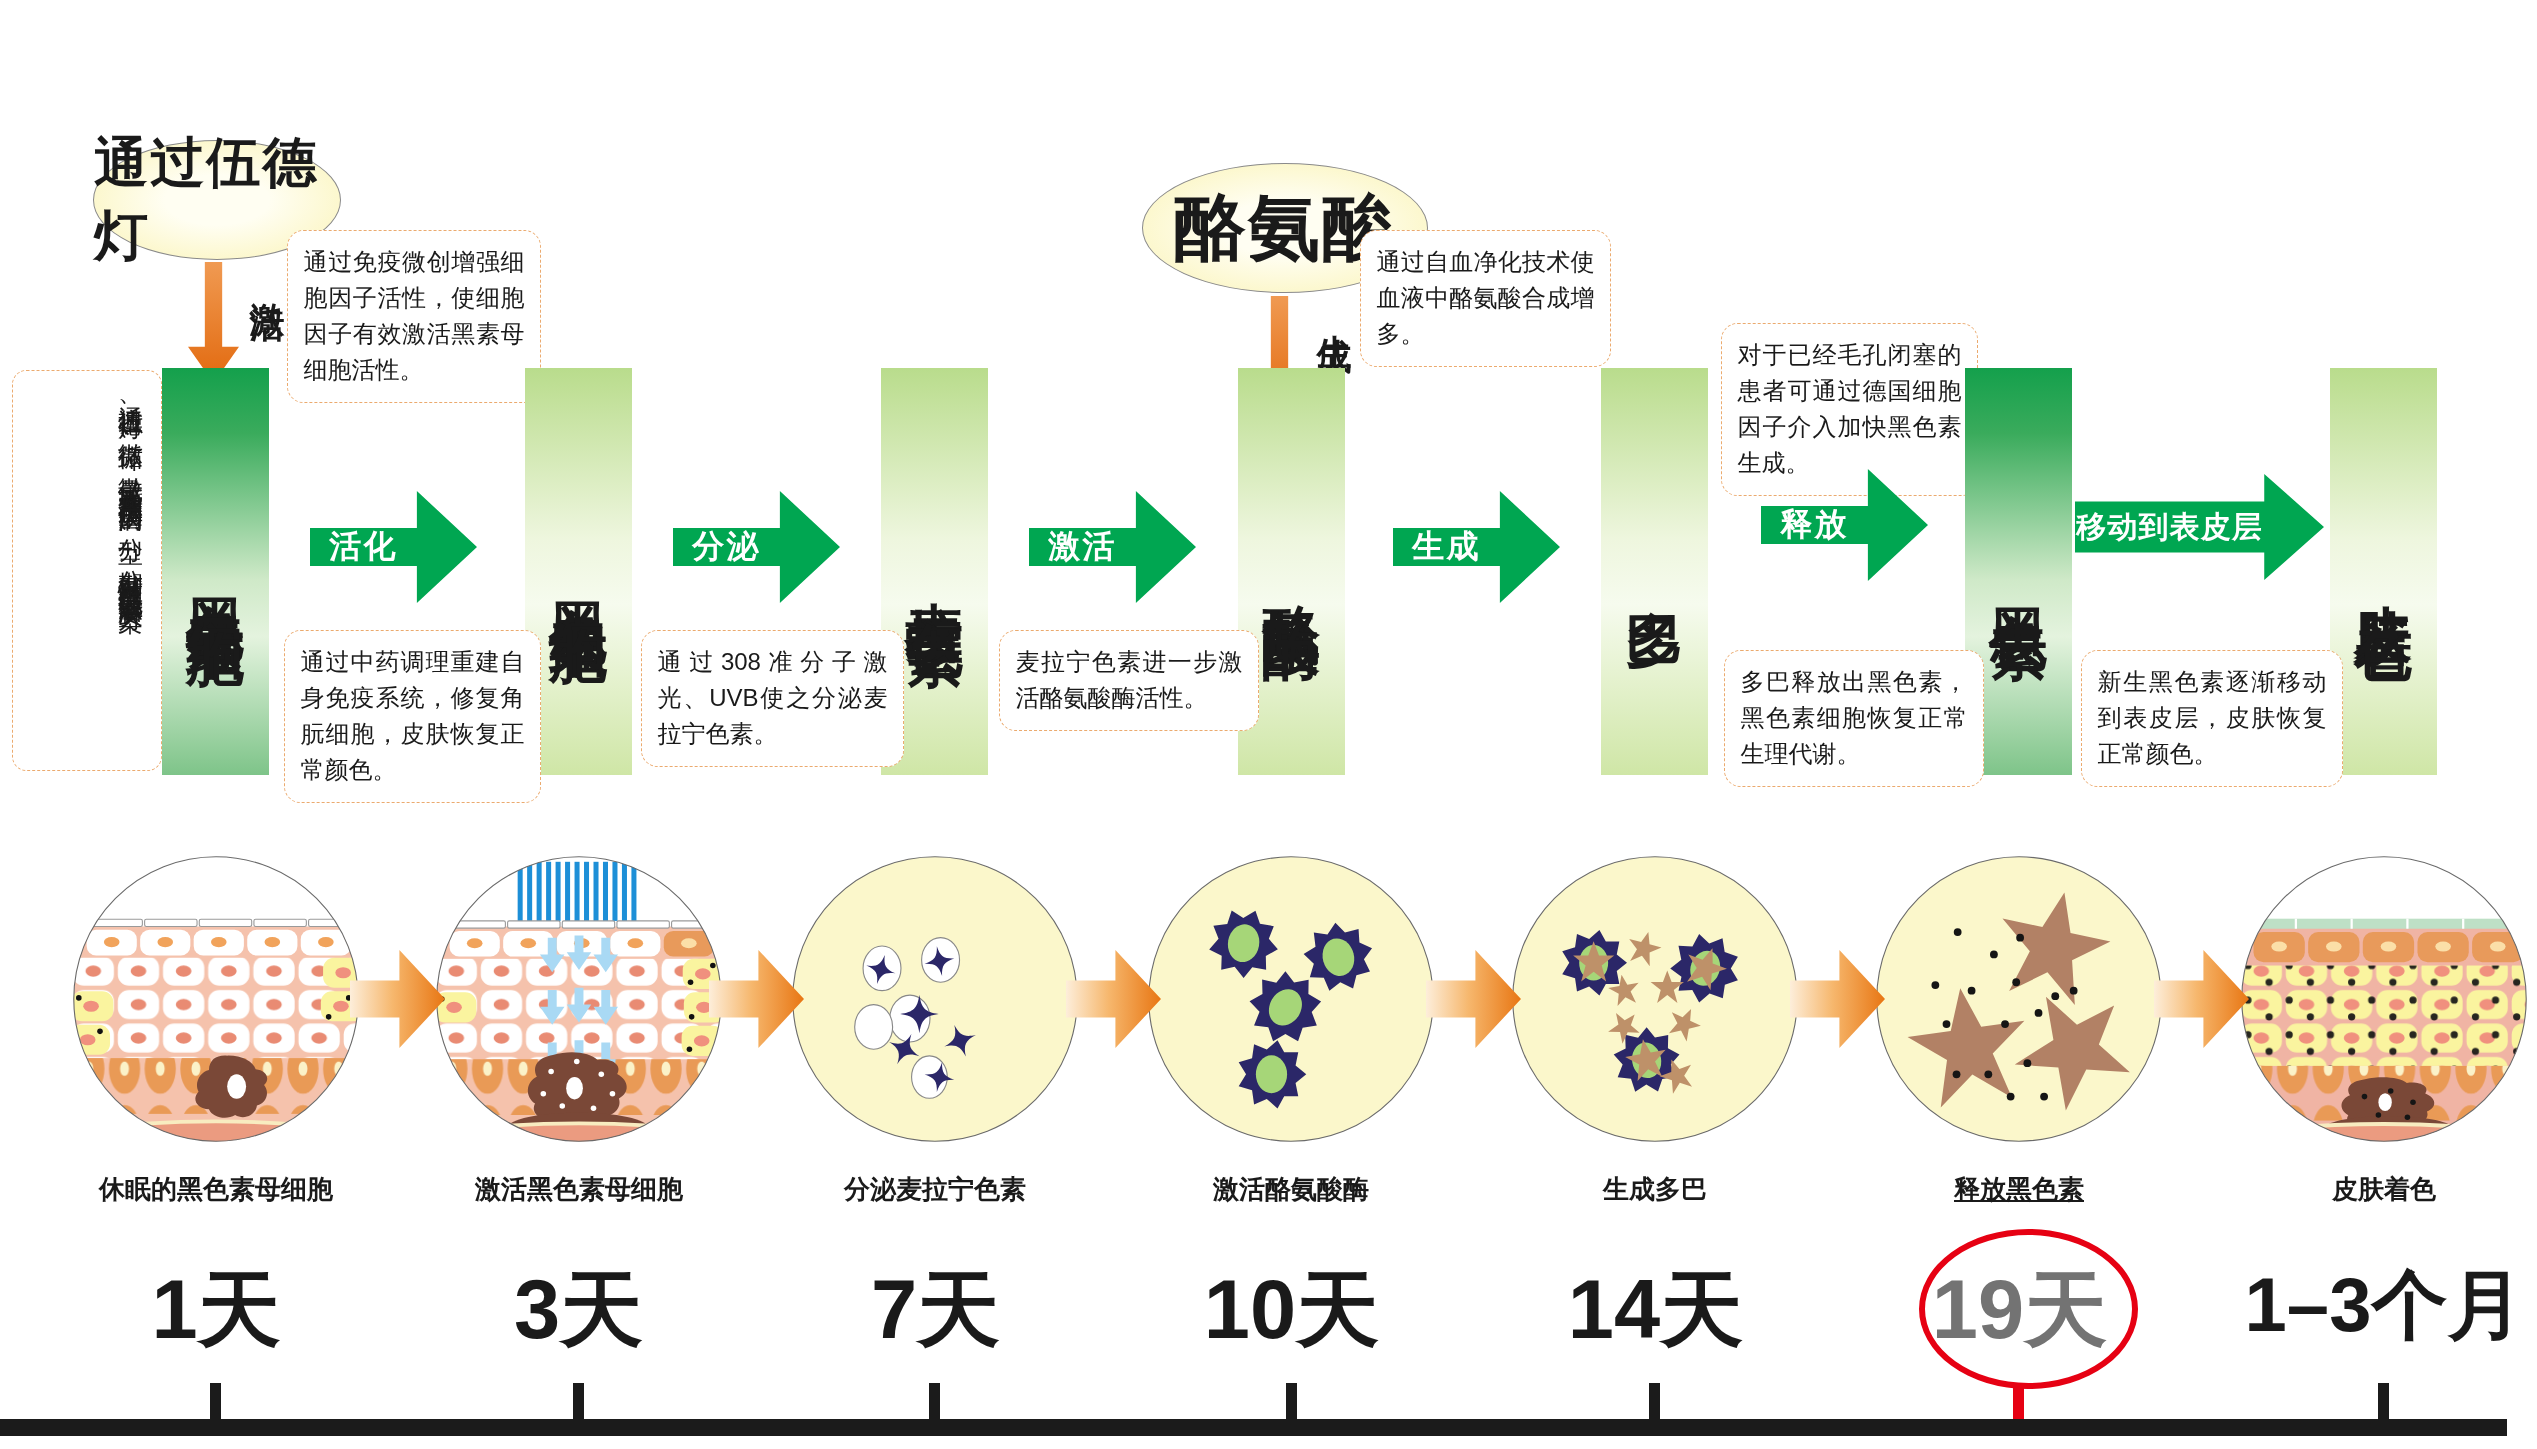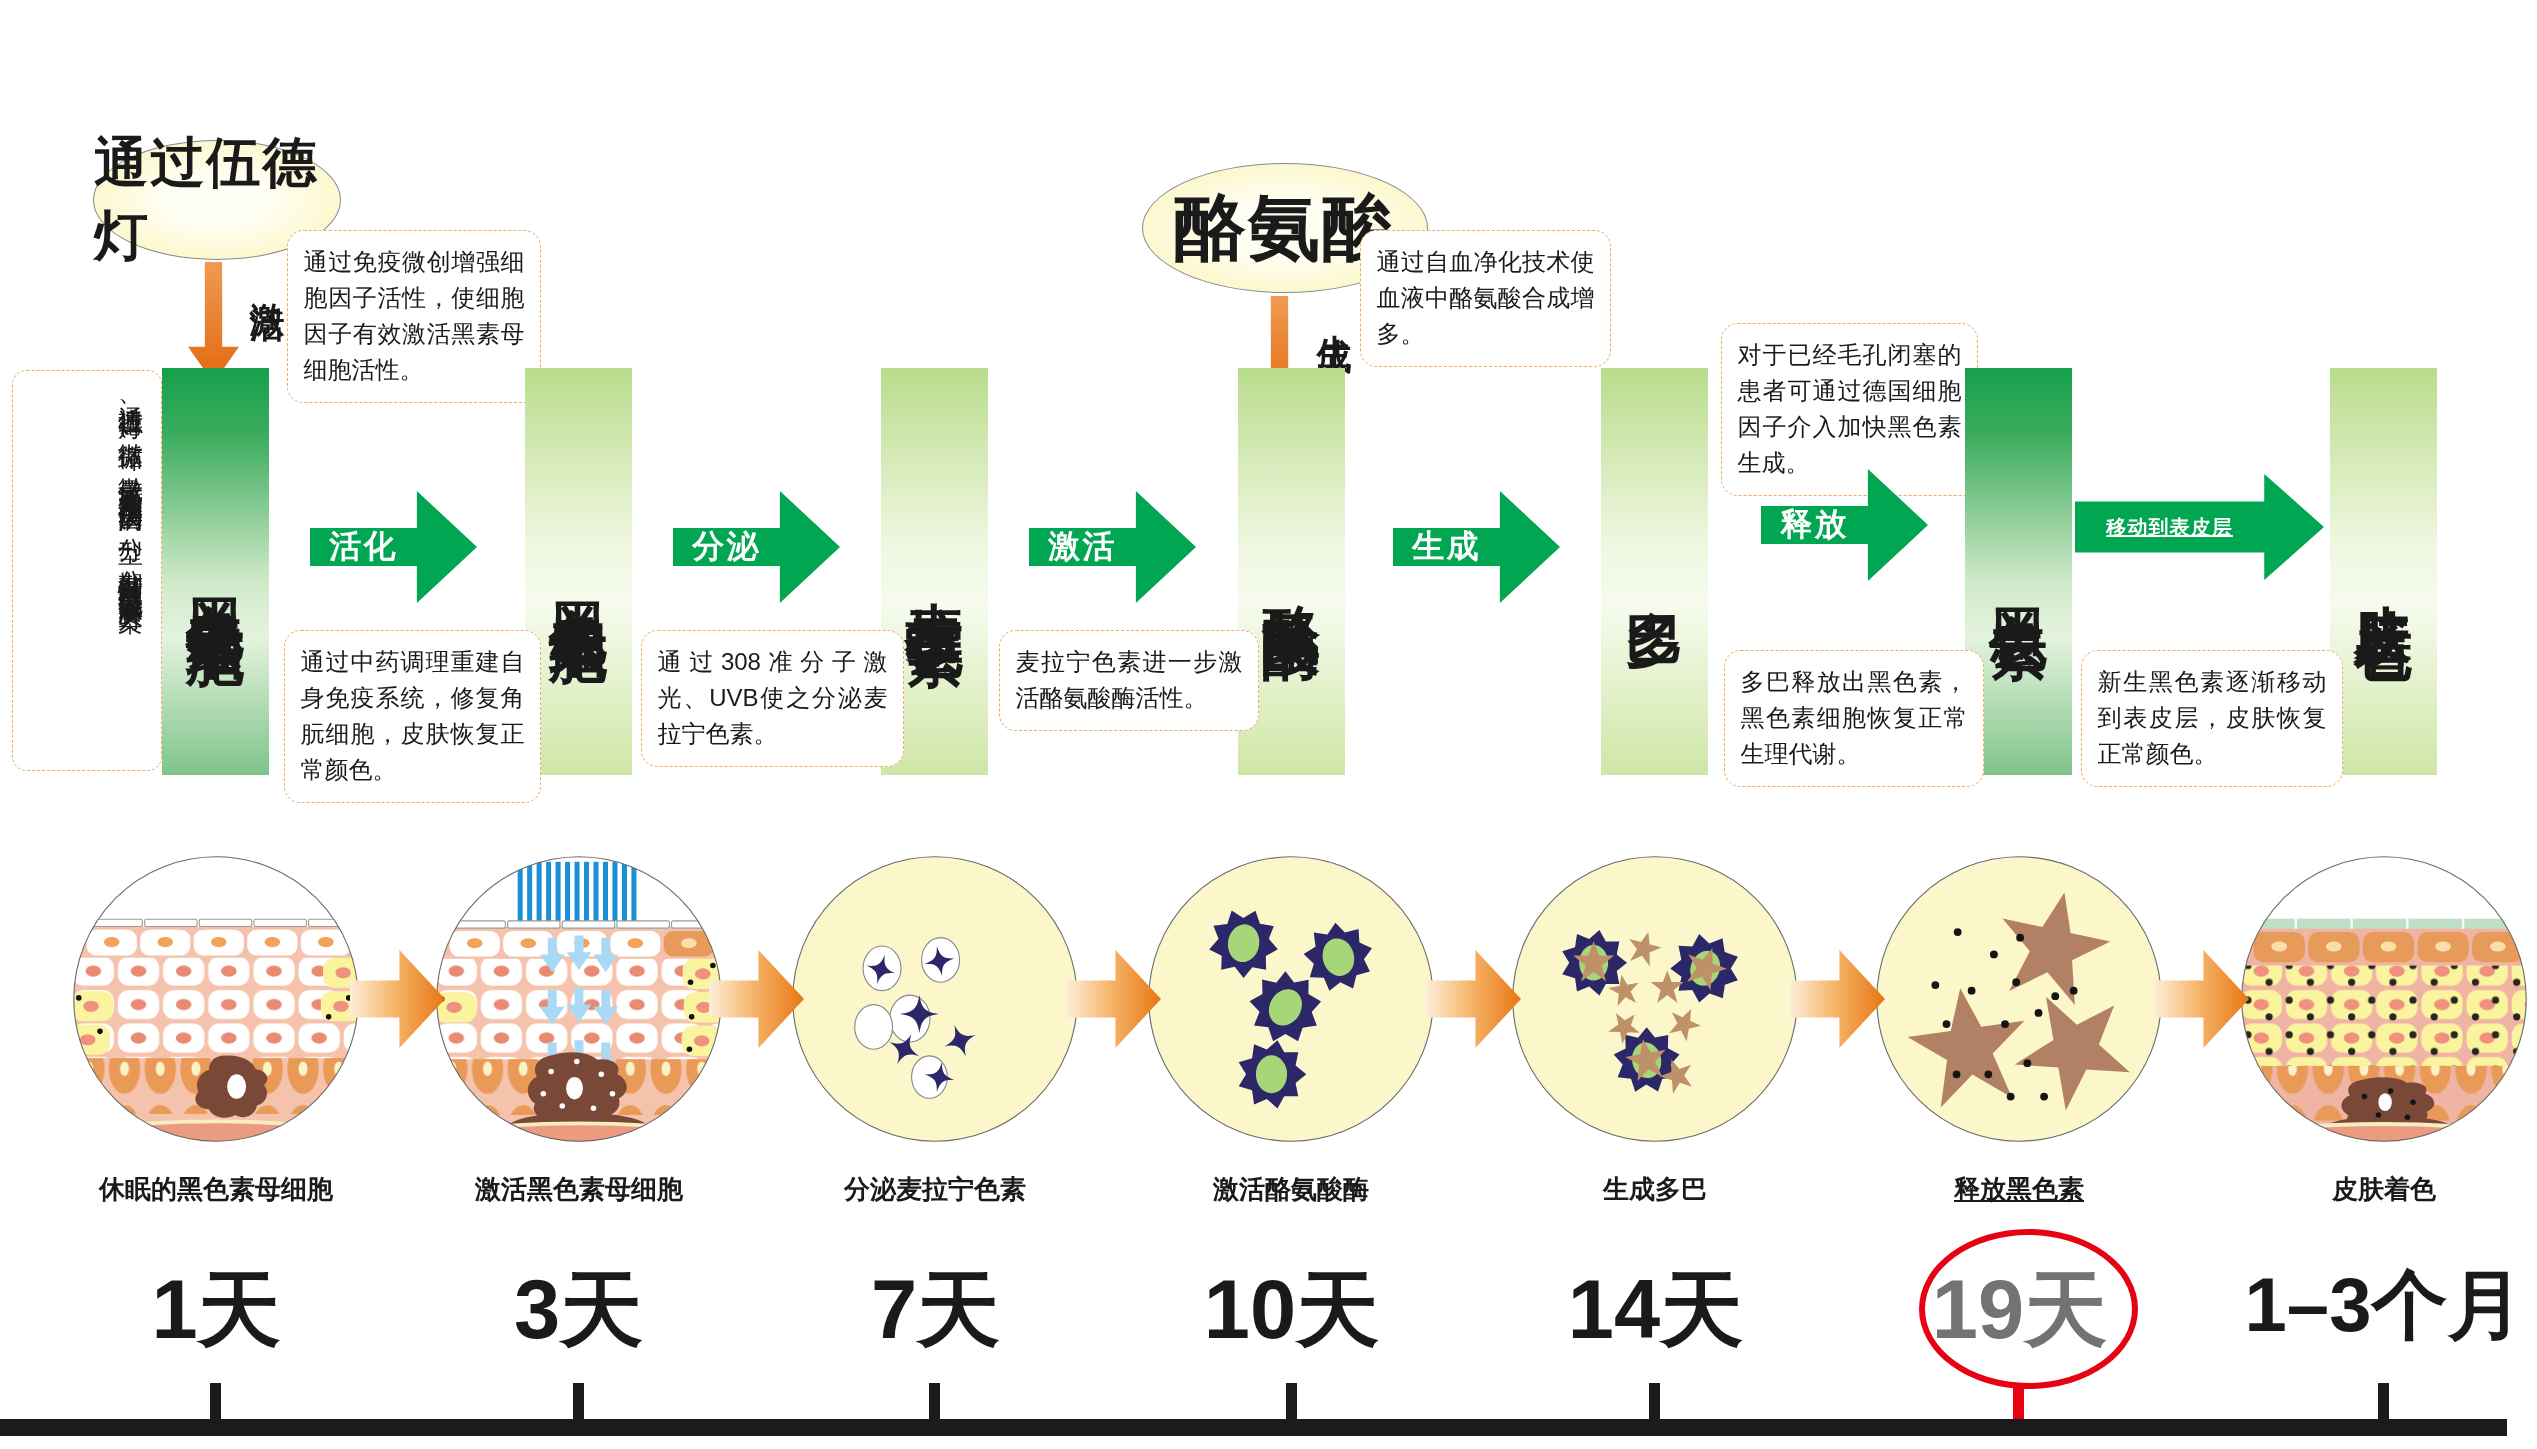--- a/index.html
+++ b/index.html
@@ -30,21 +30,21 @@
   .stage.dark{background:linear-gradient(180deg,#14a04c 0%,#3aab5c 16%,#cfe9c8 52%,#e4f3de 66%,#7ec489 100%);}
   .stage.light{background:linear-gradient(180deg,#b9dc8c 0%,#eef6de 42%,#f6fbee 58%,#cfe6a6 100%);}
   .stage .lbl{writing-mode:vertical-rl;text-orientation:upright;font-size:58px;font-weight:600;
     letter-spacing:6.7px;line-height:1;}
   
   .garrow{position:absolute;background:#00a651;
     clip-path:polygon(0 33%,64% 33%,64% 0,100% 50%,64% 100%,64% 67%,0 67%);}
   .garrow .glbl{position:absolute;left:0;top:0;width:64%;height:100%;display:flex;
     align-items:center;justify-content:center;color:#ffffff;font-size:32px;font-weight:700;letter-spacing:2.2px;}
   .garrow.wide{clip-path:polygon(0 26%,76% 26%,76% 0,100% 50%,76% 100%,76% 74%,0 74%);}
-  .garrow.wide .glbl{width:76%;font-size:20px;letter-spacing:1.1px;text-decoration:underline;}
+  .garrow.wide .glbl{width:76%;font-size:30px;letter-spacing:1.1px;}
   
   .circ{position:absolute;top:854px;width:290px;height:290px;}
   .circ svg{width:100%;height:100%;display:block;}
   
   .oarrow{position:absolute;top:950px;width:95px;height:98px;
     background:linear-gradient(90deg,#fdeeda 0%,#f6b76d 45%,#e87613 100%);
     clip-path:polygon(0 31%,52% 31%,52% 0,100% 50%,52% 100%,52% 69%,0 69%);}
   
   .cap{position:absolute;top:1172px;width:346px;text-align:center;font-size:26px;font-weight:600;}
   .day{position:absolute;top:1255px;width:391px;text-align:center;font-size:83px;font-weight:600;}

